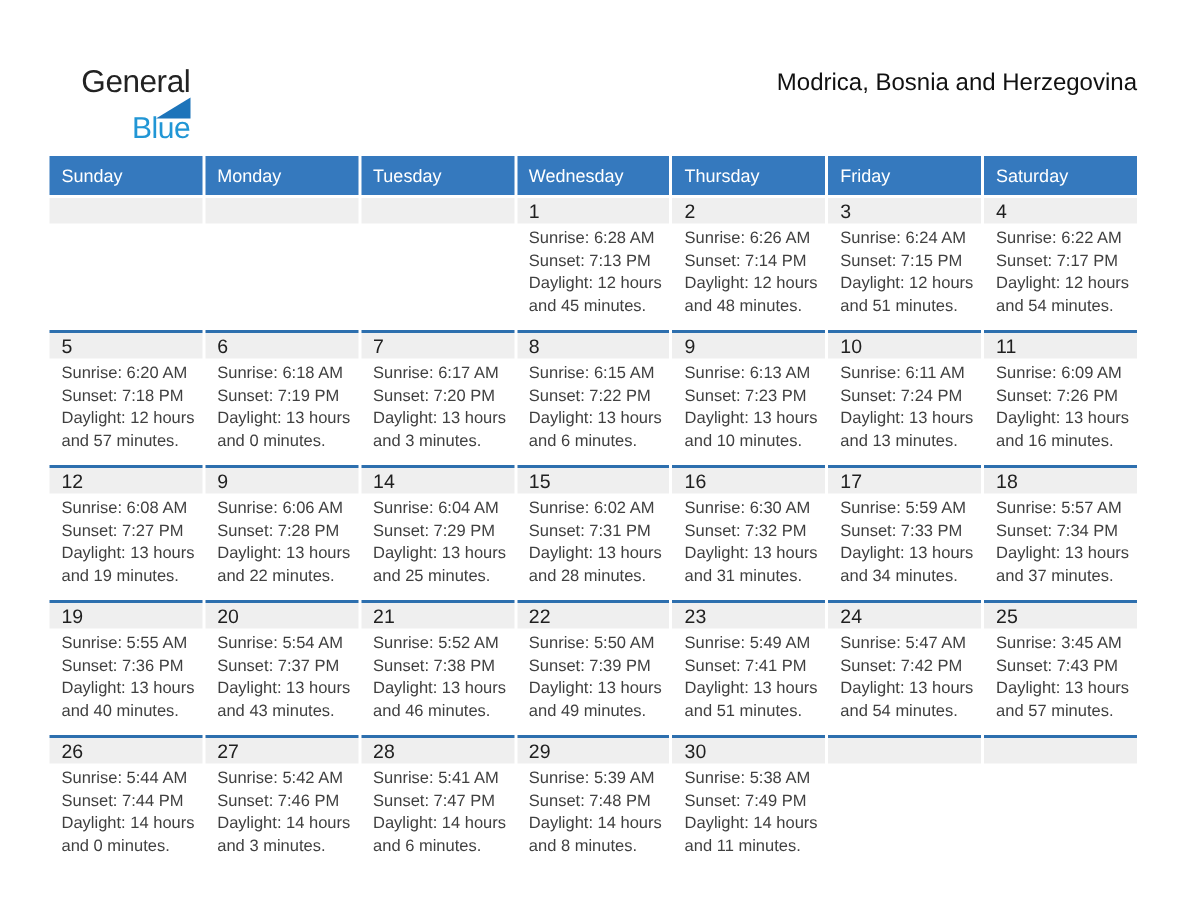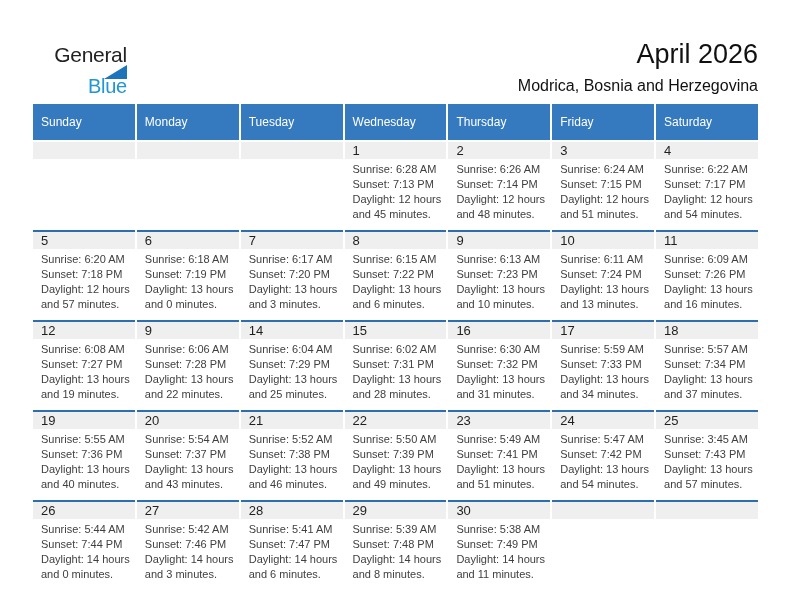--- a/index.html
+++ b/index.html
@@ -27,21 +27,21 @@
   .title-block{position:absolute;right:34px;top:40px;text-align:right;}
   .month-title{font-size:27px;font-weight:400;color:#111111;margin:0;line-height:1.1;}
   .location{font-size:16px;font-weight:400;color:#111111;margin-top:7px;}
   
   table.calendar{
     position:absolute;left:31px;top:102px;width:729px;
     border-collapse:separate;border-spacing:2px;table-layout:fixed;
   }
   th.wd{
     background:var(--header-blue);color:#ffffff;font-size:12px;font-weight:400;
-    text-align:left;padding:0 0 0 8px;height:36px;vertical-align:middle;
+    text-align:left;padding:0 0 0 8px;height:26px;vertical-align:middle;
   }
   td{vertical-align:top;padding:0;}
   tr.first td{height:86px;}
   tr.sep td{height:88px;border-top:2px solid var(--sep-blue);}
   .daynum{
     background:var(--stripe-gray);font-size:13px;color:#1f1f1f;
     padding:1px 0 1px 8px;height:17px;line-height:15px;
   }
   .details{padding:3px 2px 0 8px;font-size:11px;color:#404040;}
   .details .line{line-height:15px;white-space:nowrap;}
@@ -51,21 +51,20 @@
 
 <div class="logo">
   <div class="logo-row">
     <span class="logo-general">General</span>
     <span class="logo-flag"></span>
   </div>
   <div class="logo-blue">Blue</div>
 </div>
 
 <div class="title-block">
-  <div class="month-title">April 2026</div>
   <div class="location">Modrica, Bosnia and Herzegovina</div>
 </div>
 
 <table class="calendar">
   <thead>
     <tr>
       <th class="wd">Sunday</th>
       <th class="wd">Monday</th>
       <th class="wd">Tuesday</th>
       <th class="wd">Wednesday</th>

